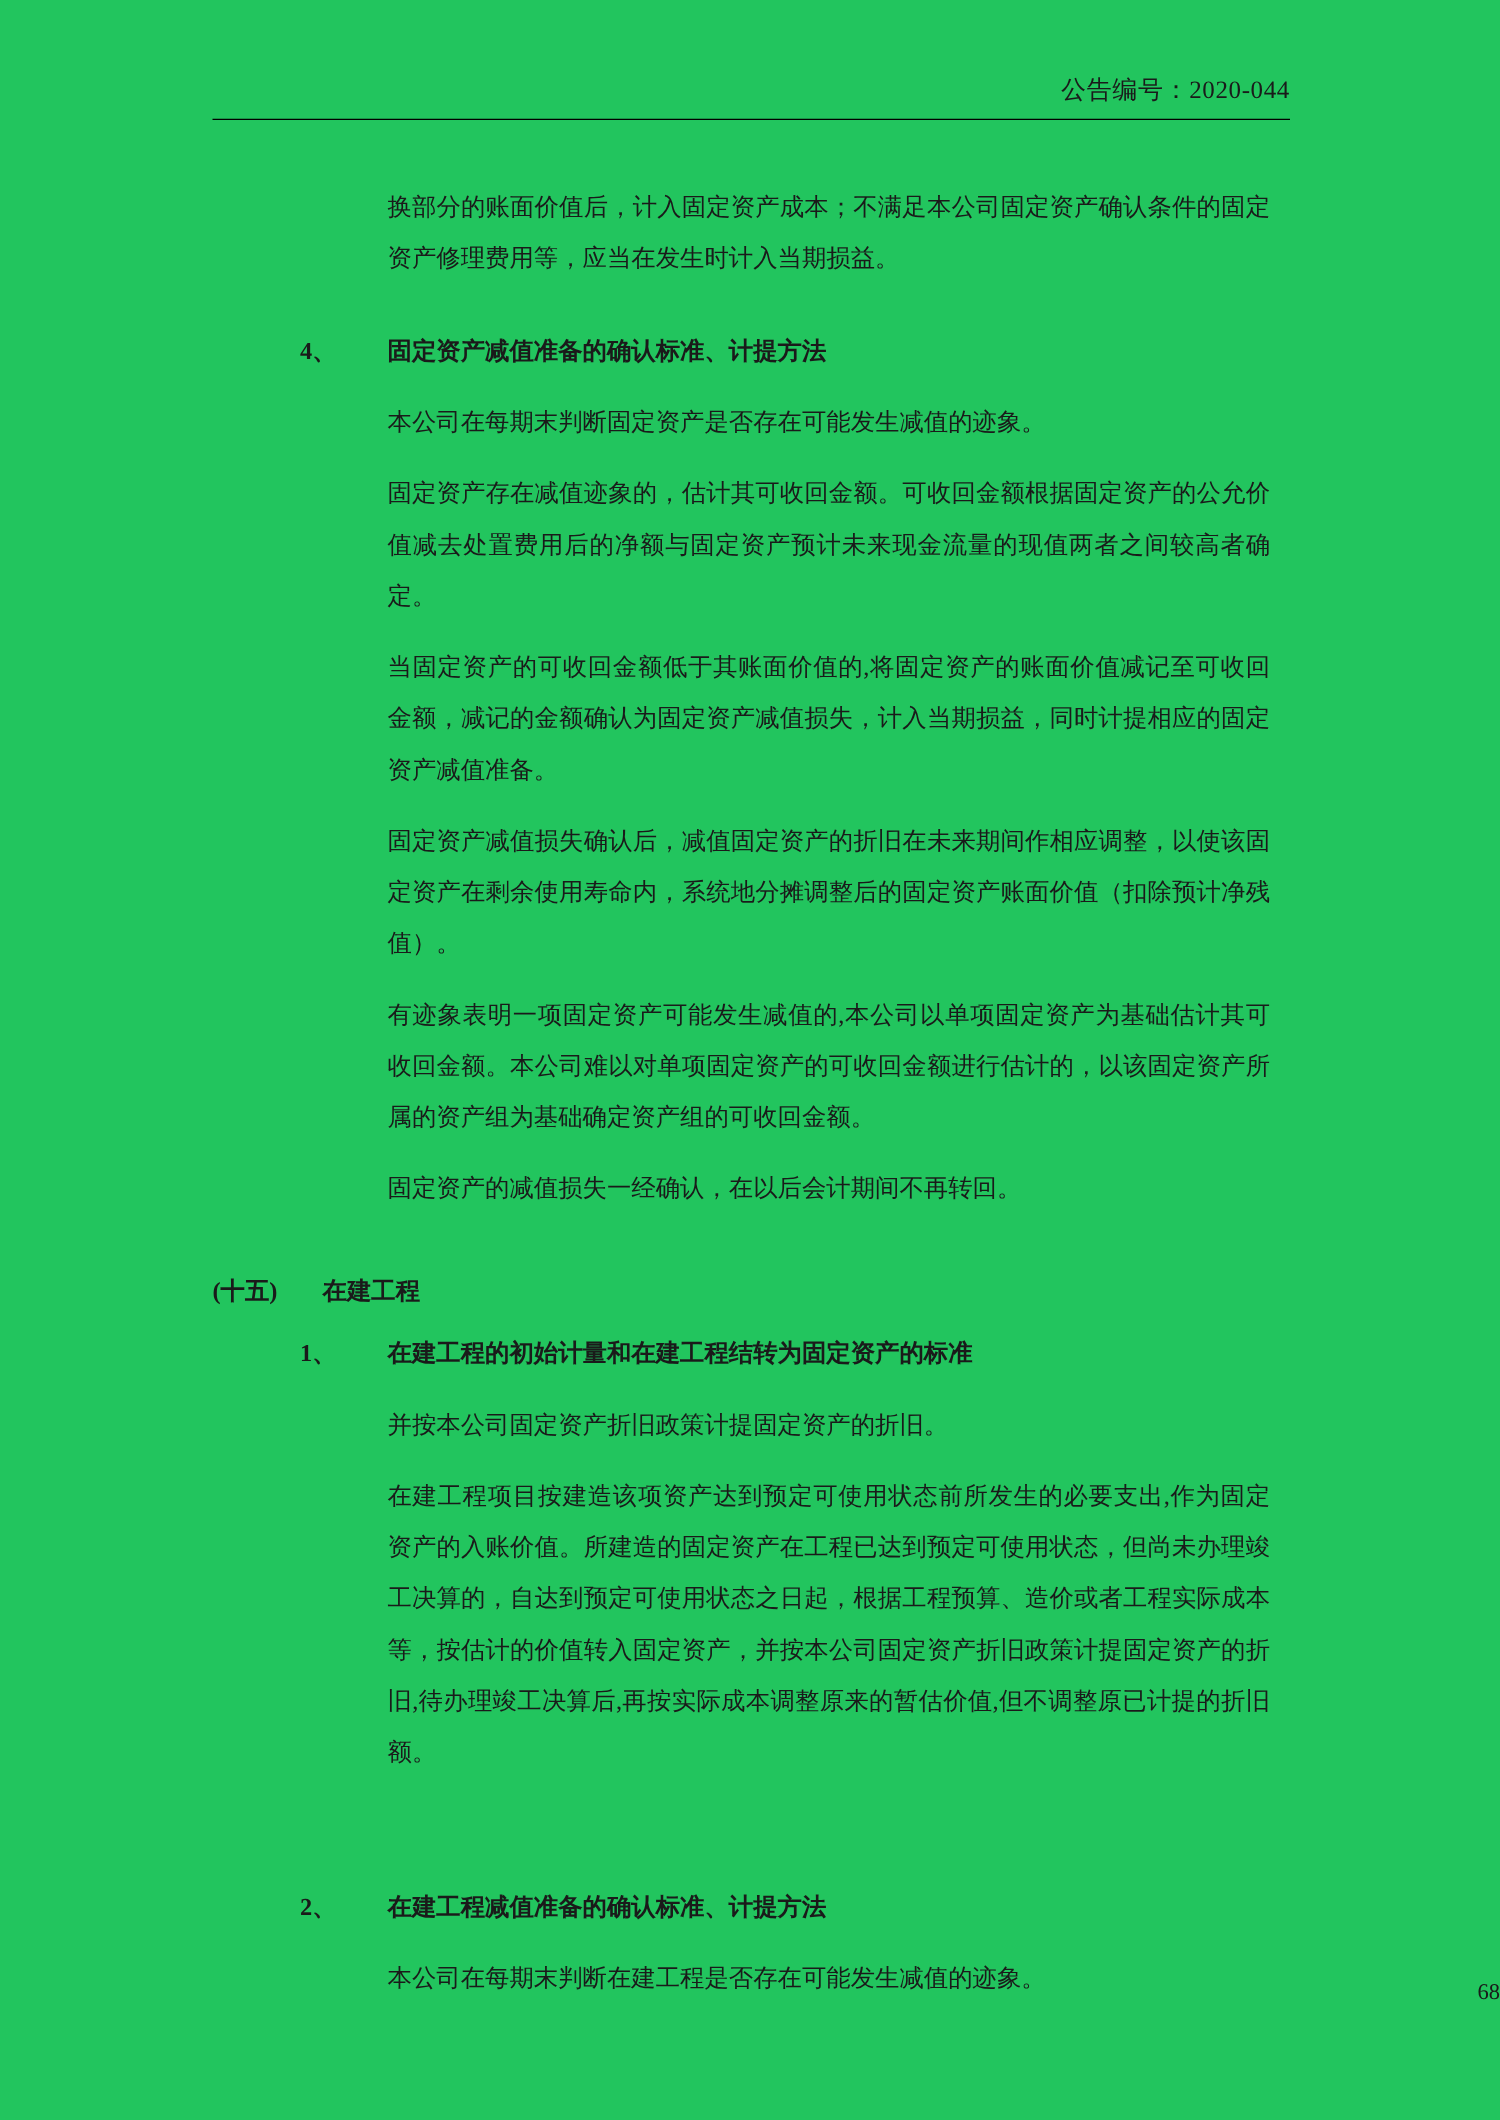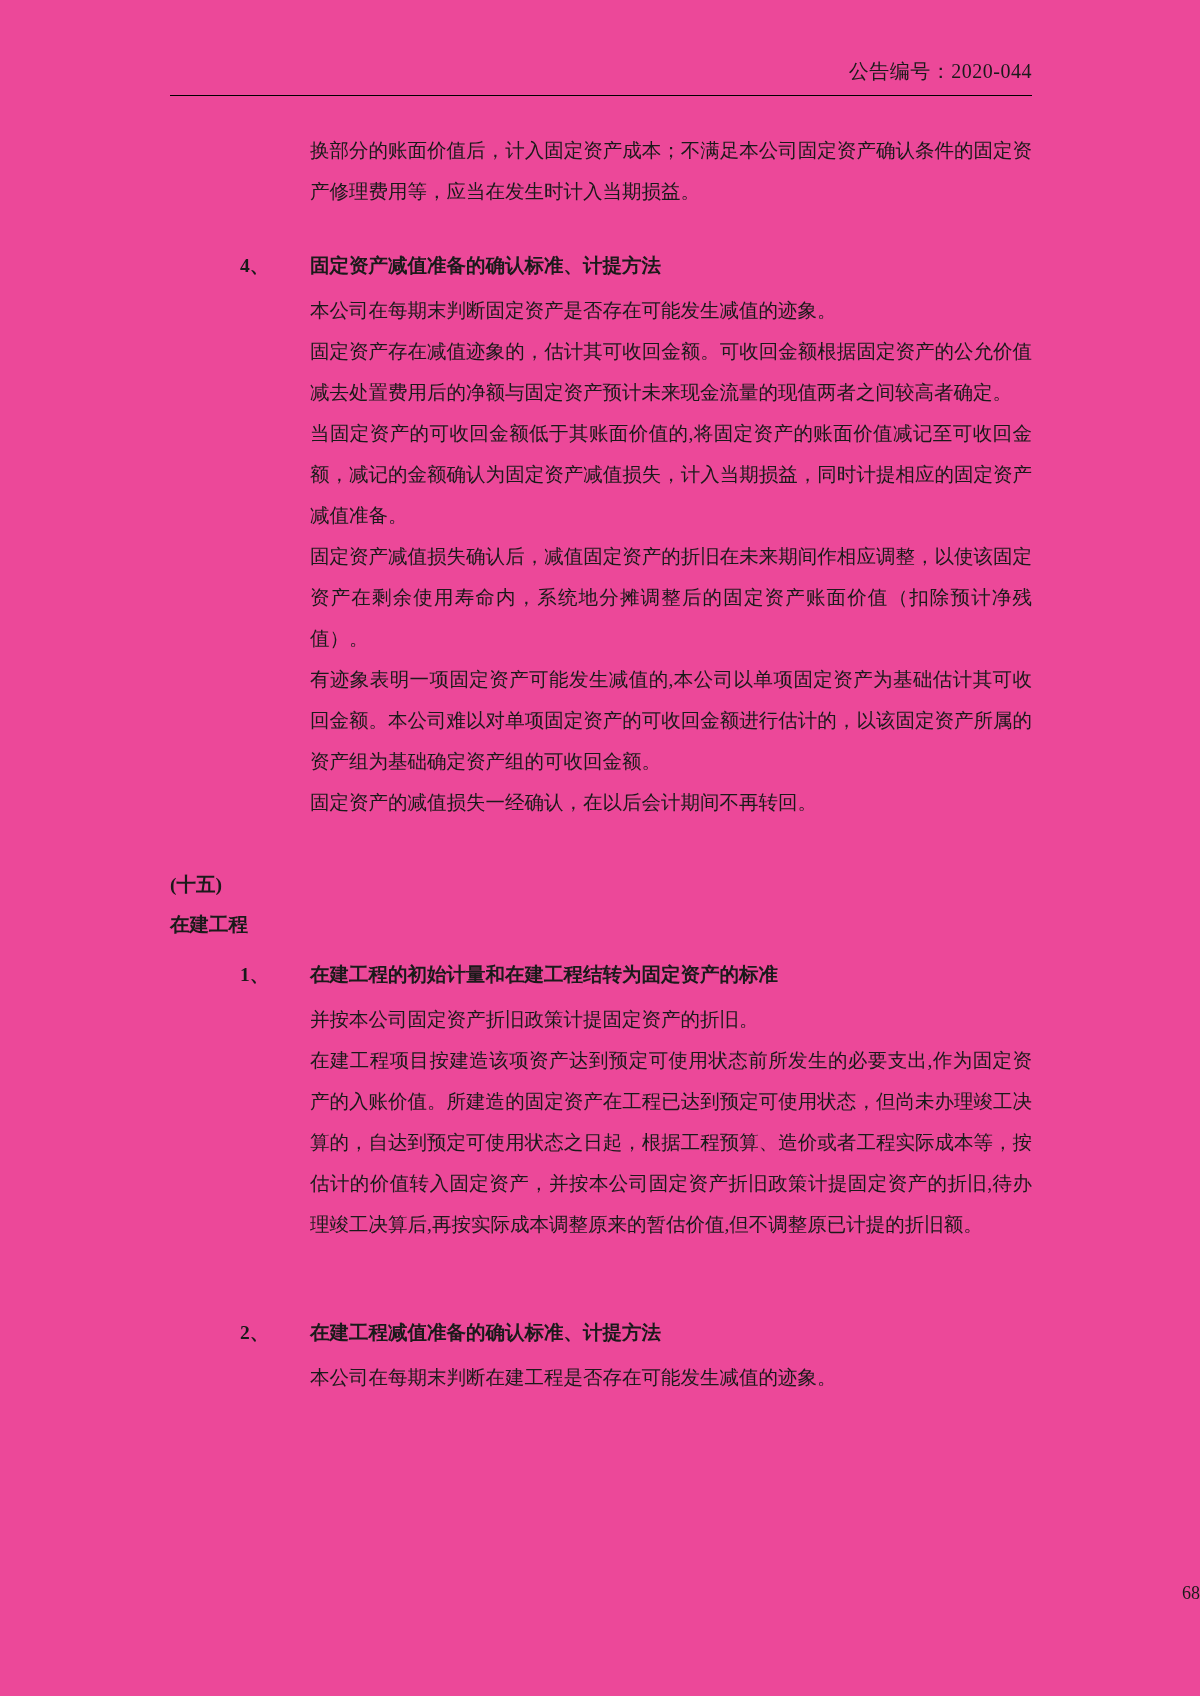--- a/index.html
+++ b/index.html
@@ -3,21 +3,21 @@
 <meta charset="utf-8">
 <style>
   html, body {
     margin: 0;
     padding: 0;
     background: #c8c8c8;
   }
   .page {
     width: 1200px;
     height: 1696px;
-    background: #ec4899;
+    background: #22c55e;
     margin: 0 auto;
     position: relative;
     box-sizing: border-box;
     font-family: "Liberation Serif", "DejaVu Serif", serif;
     color: #1a1a1a;
   }
   .header {
     position: absolute;
     top: 58px;
     left: 170px;
@@ -33,21 +33,21 @@
     right: 168px;
     border-bottom: 1.4px solid #000000;
   }
   .content {
     position: absolute;
     top: 130px;
     left: 170px;
     right: 168px;
   }
   p {
-    margin: 0;
+    margin: 16px;
     font-size: 19.5px;
     line-height: 41px;
     text-align: justify;
     text-justify: inter-ideograph;
   }
   .body-block {
     margin-left: 140px;
   }
   .numbered-heading {
     display: flex;
@@ -65,21 +65,20 @@
   .numbered-heading .txt {
     flex: 1 1 auto;
   }
   .section-heading {
     display: flex;
     margin-top: 42px;
     margin-bottom: 2px;
     font-weight: bold;
     font-size: 19.5px;
     line-height: 40px;
-    flex-direction: column;
   }
   .section-heading .sec-num {
     width: 88px;
     flex: 0 0 auto;
   }
   .section-heading .sec-txt {
     flex: 1 1 auto;
   }
   .spacer-md { height: 34px; }
   .page-number {

